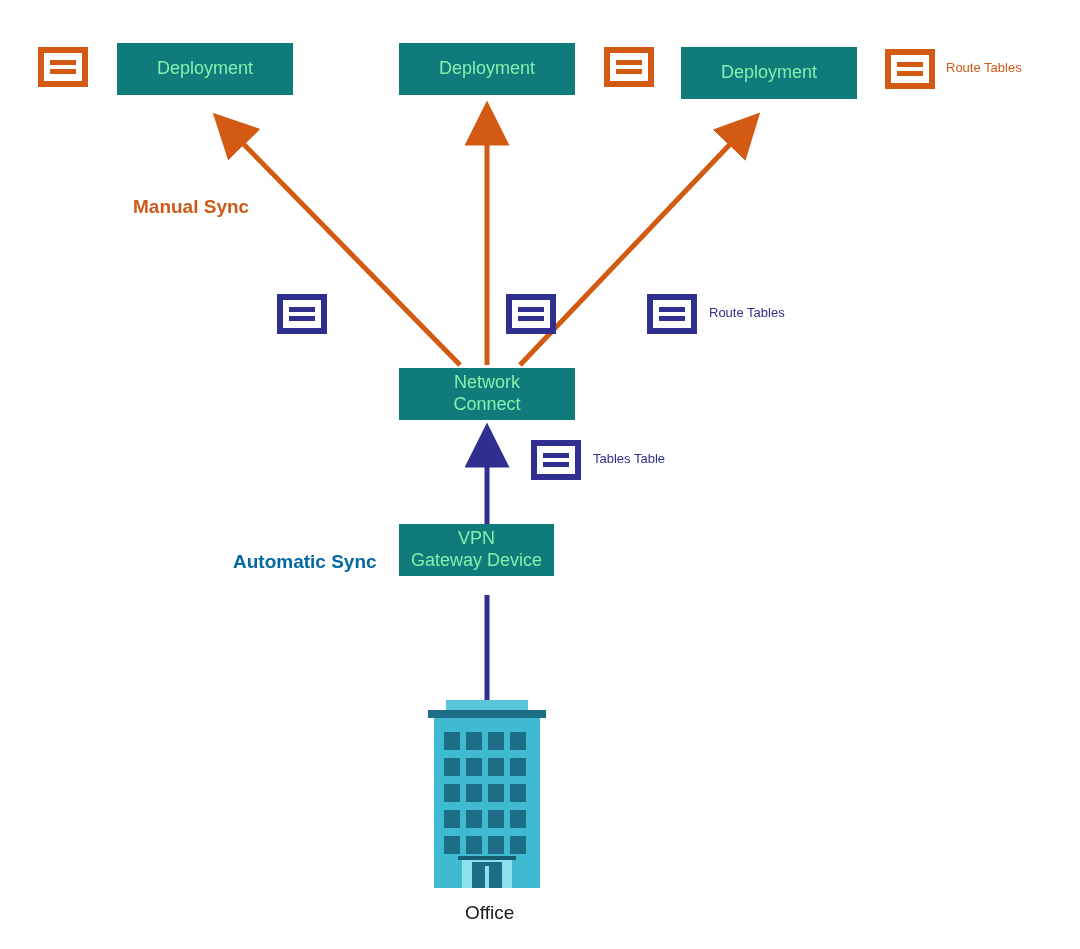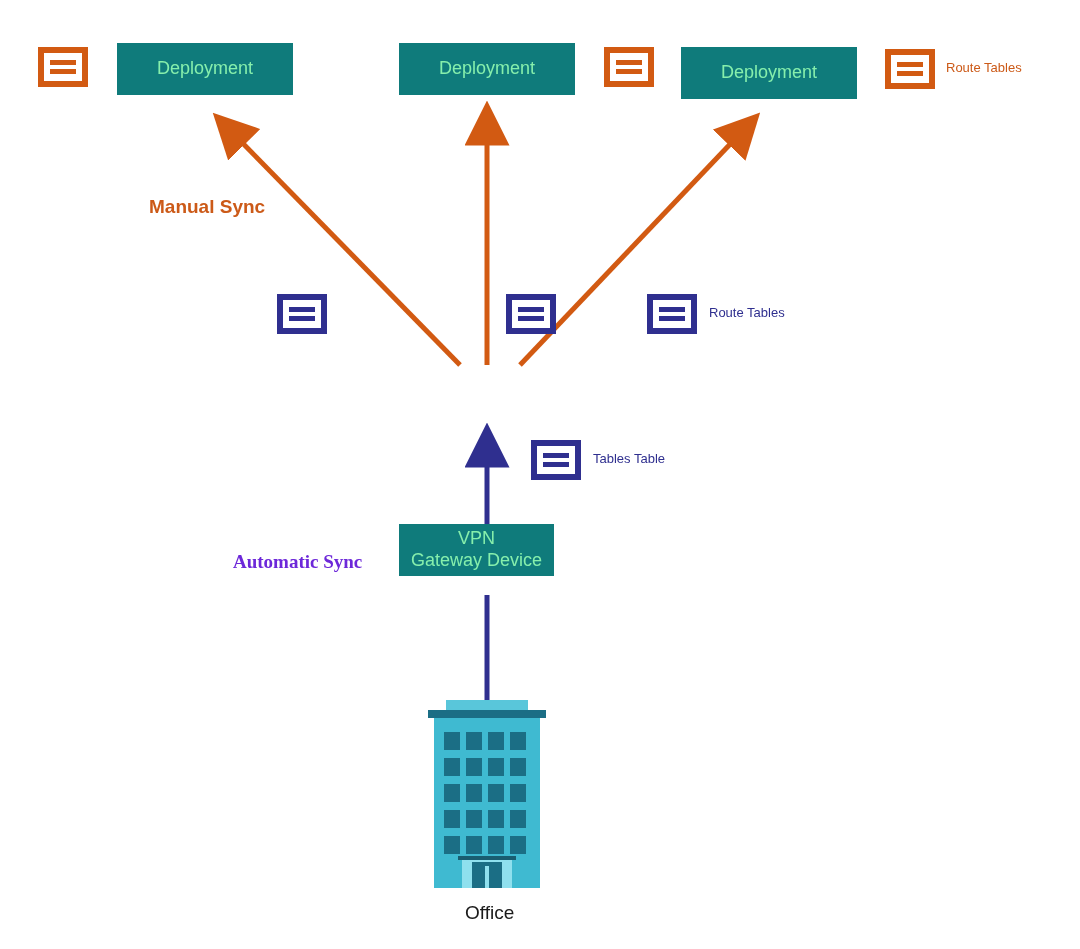--- a/index.html
+++ b/index.html
@@ -29,21 +29,21 @@
     padding: 2px 6px;
     box-sizing: border-box;
   }
   .label {
     position: absolute;
     font-weight: 700;
     font-size: 19px;
     white-space: nowrap;
   }
   .label.orange { color: #cc5a18; }
-  .label.blue   { color: #6d28d9; font-family: Liberation Serif, serif; }
+  .label.blue   { color: #0369a1; }
   .label.plain  { color: #1a1a1a; font-weight: 400; }
   .rt-label     { position:absolute; font-size:13px; font-weight:400; }
   .rt-label.orange { color:#cc5a18; }
   .rt-label.blue   { color:#2f2f8f; }
 
   
   .rt {
     position:absolute;
     width:50px; height:40px;
     box-sizing:border-box;
@@ -103,36 +103,42 @@
 
   <div class="box" style="left:681px; top:47px; width:176px; height:52px;">
     <span>Deployment</span>
   </div>
   <div class="rt orange" style="left:885px; top:49px;">
       <span></span>
       <span></span>
     </div>
   <div class="rt-label orange" style="left:946px; top:60px;">Route Tables</div>
 
-  <div class="label orange" style="left:149px; top:196px;">Manual Sync</div>
+  <div class="label orange" style="left:133px; top:196px;">Manual Sync</div>
 
   <div class="rt blue" style="left:277px; top:294px;">
       <span></span>
       <span></span>
     </div>
   <div class="rt blue" style="left:506px; top:294px;">
       <span></span>
       <span></span>
     </div>
   <div class="rt blue" style="left:647px; top:294px;">
       <span></span>
       <span></span>
     </div>
   <div class="rt-label blue" style="left:709px; top:305px;">Route Tables</div>
 
+  <div class="box" style="left:399px; top:368px; width:176px; height:52px;">
+    <span>
+      <span>Network</span><br>
+      <span>Connect</span>
+    </span>
+  </div>
 
   <div class="rt blue" style="left:531px; top:440px;">
       <span></span>
       <span></span>
     </div>
   <div class="rt-label blue" style="left:593px; top:451px;">Tables Table</div>
 
   <div class="box" style="left:399px; top:524px; width:155px; height:52px;">
     <span>
       <span>VPN</span><br>

